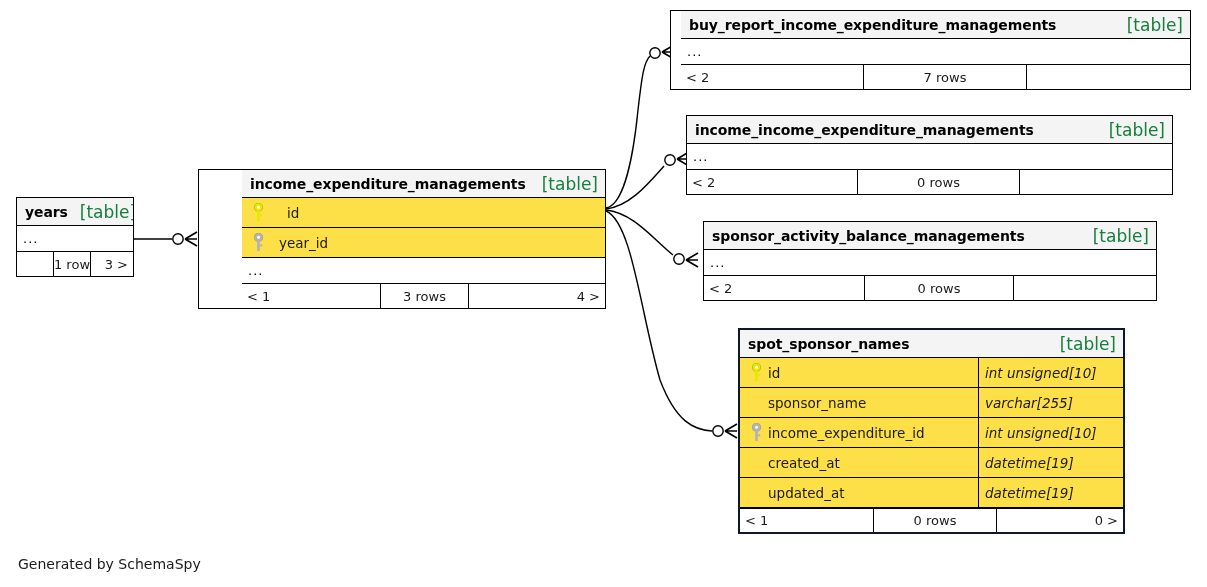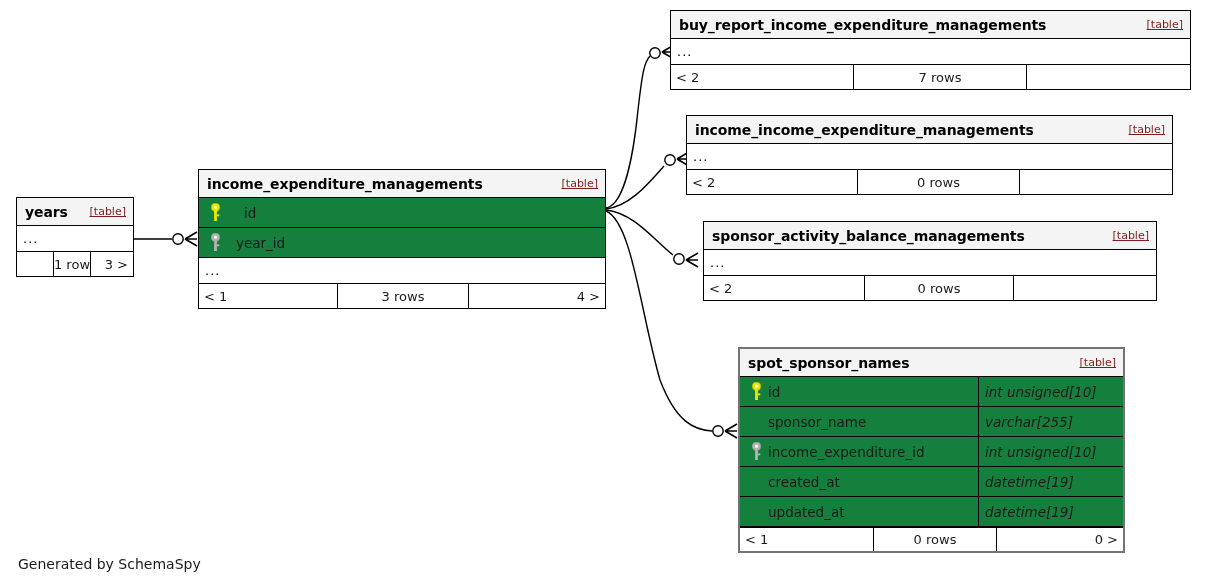--- a/index.html
+++ b/index.html
@@ -33,56 +33,54 @@
   .table-box {
     position: absolute;
     box-sizing: border-box;
     border: 1px solid #000000;
     background: #ffffff;
     font-size: 13.5px;
     color: #1a1a1a;
     overflow: hidden;
   }
   .table-box.focal {
-    border: 2px solid #737373;
-    margin-top: 19px;
+    border: 2px solid #0f172a;
   }
 
   .tb-header {
     box-sizing: border-box;
     background: #f4f4f4;
     border-bottom: 1px solid #000000;
     height: 28px;
     display: flex;
     align-items: center;
     justify-content: space-between;
     padding: 0 7px 0 8px;
     white-space: nowrap;
   }
   .tb-title {
     font-weight: bold;
     font-size: 14px;
     letter-spacing: -0.1px;
     color: #000000;
   }
   .tb-kind {
-    font-size: 11px;
-    color: #7f1d1d;
+    font-size: 17px;
+    color: #15803d;
     font-weight: normal;
     padding-left: 12px;
-    text-decoration: underline;
   }
 
   .tb-row {
     box-sizing: border-box;
     height: 30px;
     display: flex;
     align-items: stretch;
     border-bottom: 1px solid #000000;
-    background: #15803d;
+    background: #fde047;
   }
   .tb-row:last-child { border-bottom: none; }
 
   .tb-col-name {
     flex: 1 1 auto;
     display: flex;
     align-items: center;
     padding-left: 8px;
     white-space: nowrap;
     overflow: hidden;
@@ -202,21 +200,21 @@
       <span class="tb-kind">[table]</span>
     </div>
     <div class="tb-ellipsis">...</div>
     <div class="tb-footer">
       <div class="fcell left" style="flex:0 0 26px;"></div>
       <div class="fcell center" style="flex:1 1 auto;">1 row</div>
       <div class="fcell right" style="flex:0 0 32px;">3 &gt;</div>
     </div>
   </div>
 
-  <div class="table-box" style="left:198px; top:169px; width:408px;">
+  <div class="table-box" style="left:198px; top:169px; width:408px;padding-left:43px;">
     <div class="tb-header">
       <span class="tb-title">income_expenditure_managements</span>
       <span class="tb-kind">[table]</span>
     </div>
 
     <div class="tb-row">
       <div class="tb-col-name">
         <span class="keyslot">
           <svg width="11" height="19" viewBox="0 0 11 19">
             <circle cx="5.5" cy="4.3" r="4.1" fill="#e8e800" stroke="#b8b800" stroke-width="0.8"></circle>
@@ -245,21 +243,21 @@
 
     <div class="tb-ellipsis">...</div>
 
     <div class="tb-footer">
       <div class="fcell left" style="flex:0 0 128px;">&lt; 1</div>
       <div class="fcell center" style="flex:1 1 auto;">3 rows</div>
       <div class="fcell right" style="flex:0 0 126px;">4 &gt;</div>
     </div>
   </div>
 
-  <div class="table-box" style="left:670px; top:10px; width:521px;">
+  <div class="table-box" style="left:670px; top:10px; width:521px;padding-left:10px;">
     <div class="tb-header">
       <span class="tb-title">buy_report_income_expenditure_managements</span>
       <span class="tb-kind">[table]</span>
     </div>
     <div class="tb-ellipsis">...</div>
     <div class="tb-footer">
       <div class="fcell left" style="flex:0 0 172px;">&lt; 2</div>
       <div class="fcell center" style="flex:1 1 auto;">7 rows</div>
       <div class="fcell right" style="flex:0 0 153px;"></div>
     </div>

